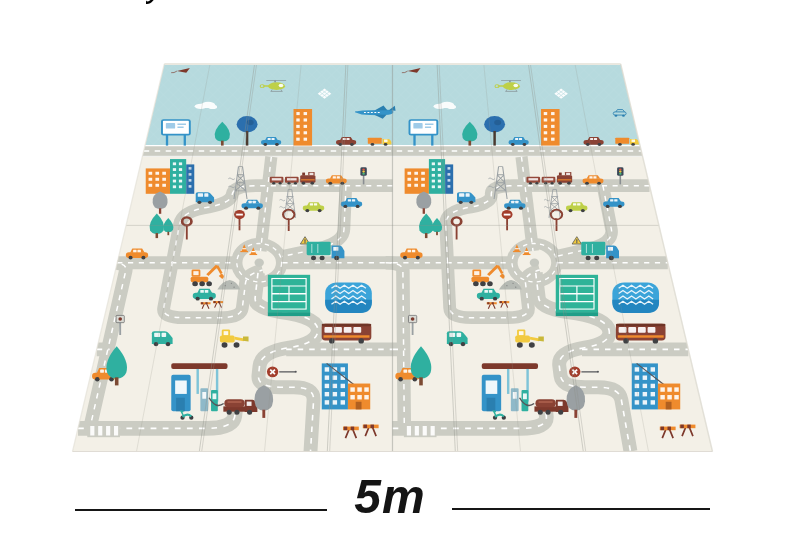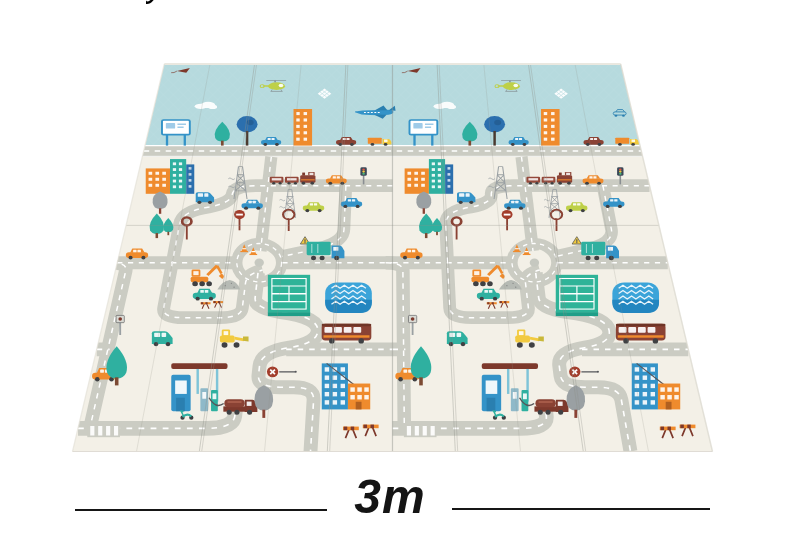--- a/index.html
+++ b/index.html
@@ -977,14 +977,14 @@
       <path d="M164.3,64.0 L620.7,64.0" stroke="#eae8e0" stroke-width="2.2" fill="none"></path>
       <path d="M620.7,64.0 L712.5,451.5" stroke="#dcd9d0" stroke-width="1.4" opacity=".8" fill="none"></path>
       <path d="M164.3,64.0 L72.5,451.5" stroke="#e2dfd6" stroke-width="1.2" opacity=".7" fill="none"></path>
       <path d="M72.5,451.5 L712.5,451.5" stroke="#d8d5cc" stroke-width="1.2" opacity=".8" fill="none"></path>
       <line x1="75" y1="510" x2="327" y2="510" stroke="#161616" stroke-width="1.8"></line>
       <line x1="452" y1="509" x2="710" y2="509" stroke="#161616" stroke-width="1.8"></line>
     </svg>
   <div class="glyph-clip">
       <span>y</span>
     </div>
-  <div class="dim-label">3m</div>
+  <div class="dim-label">5m</div>
 </div>
 
 </body></html>

